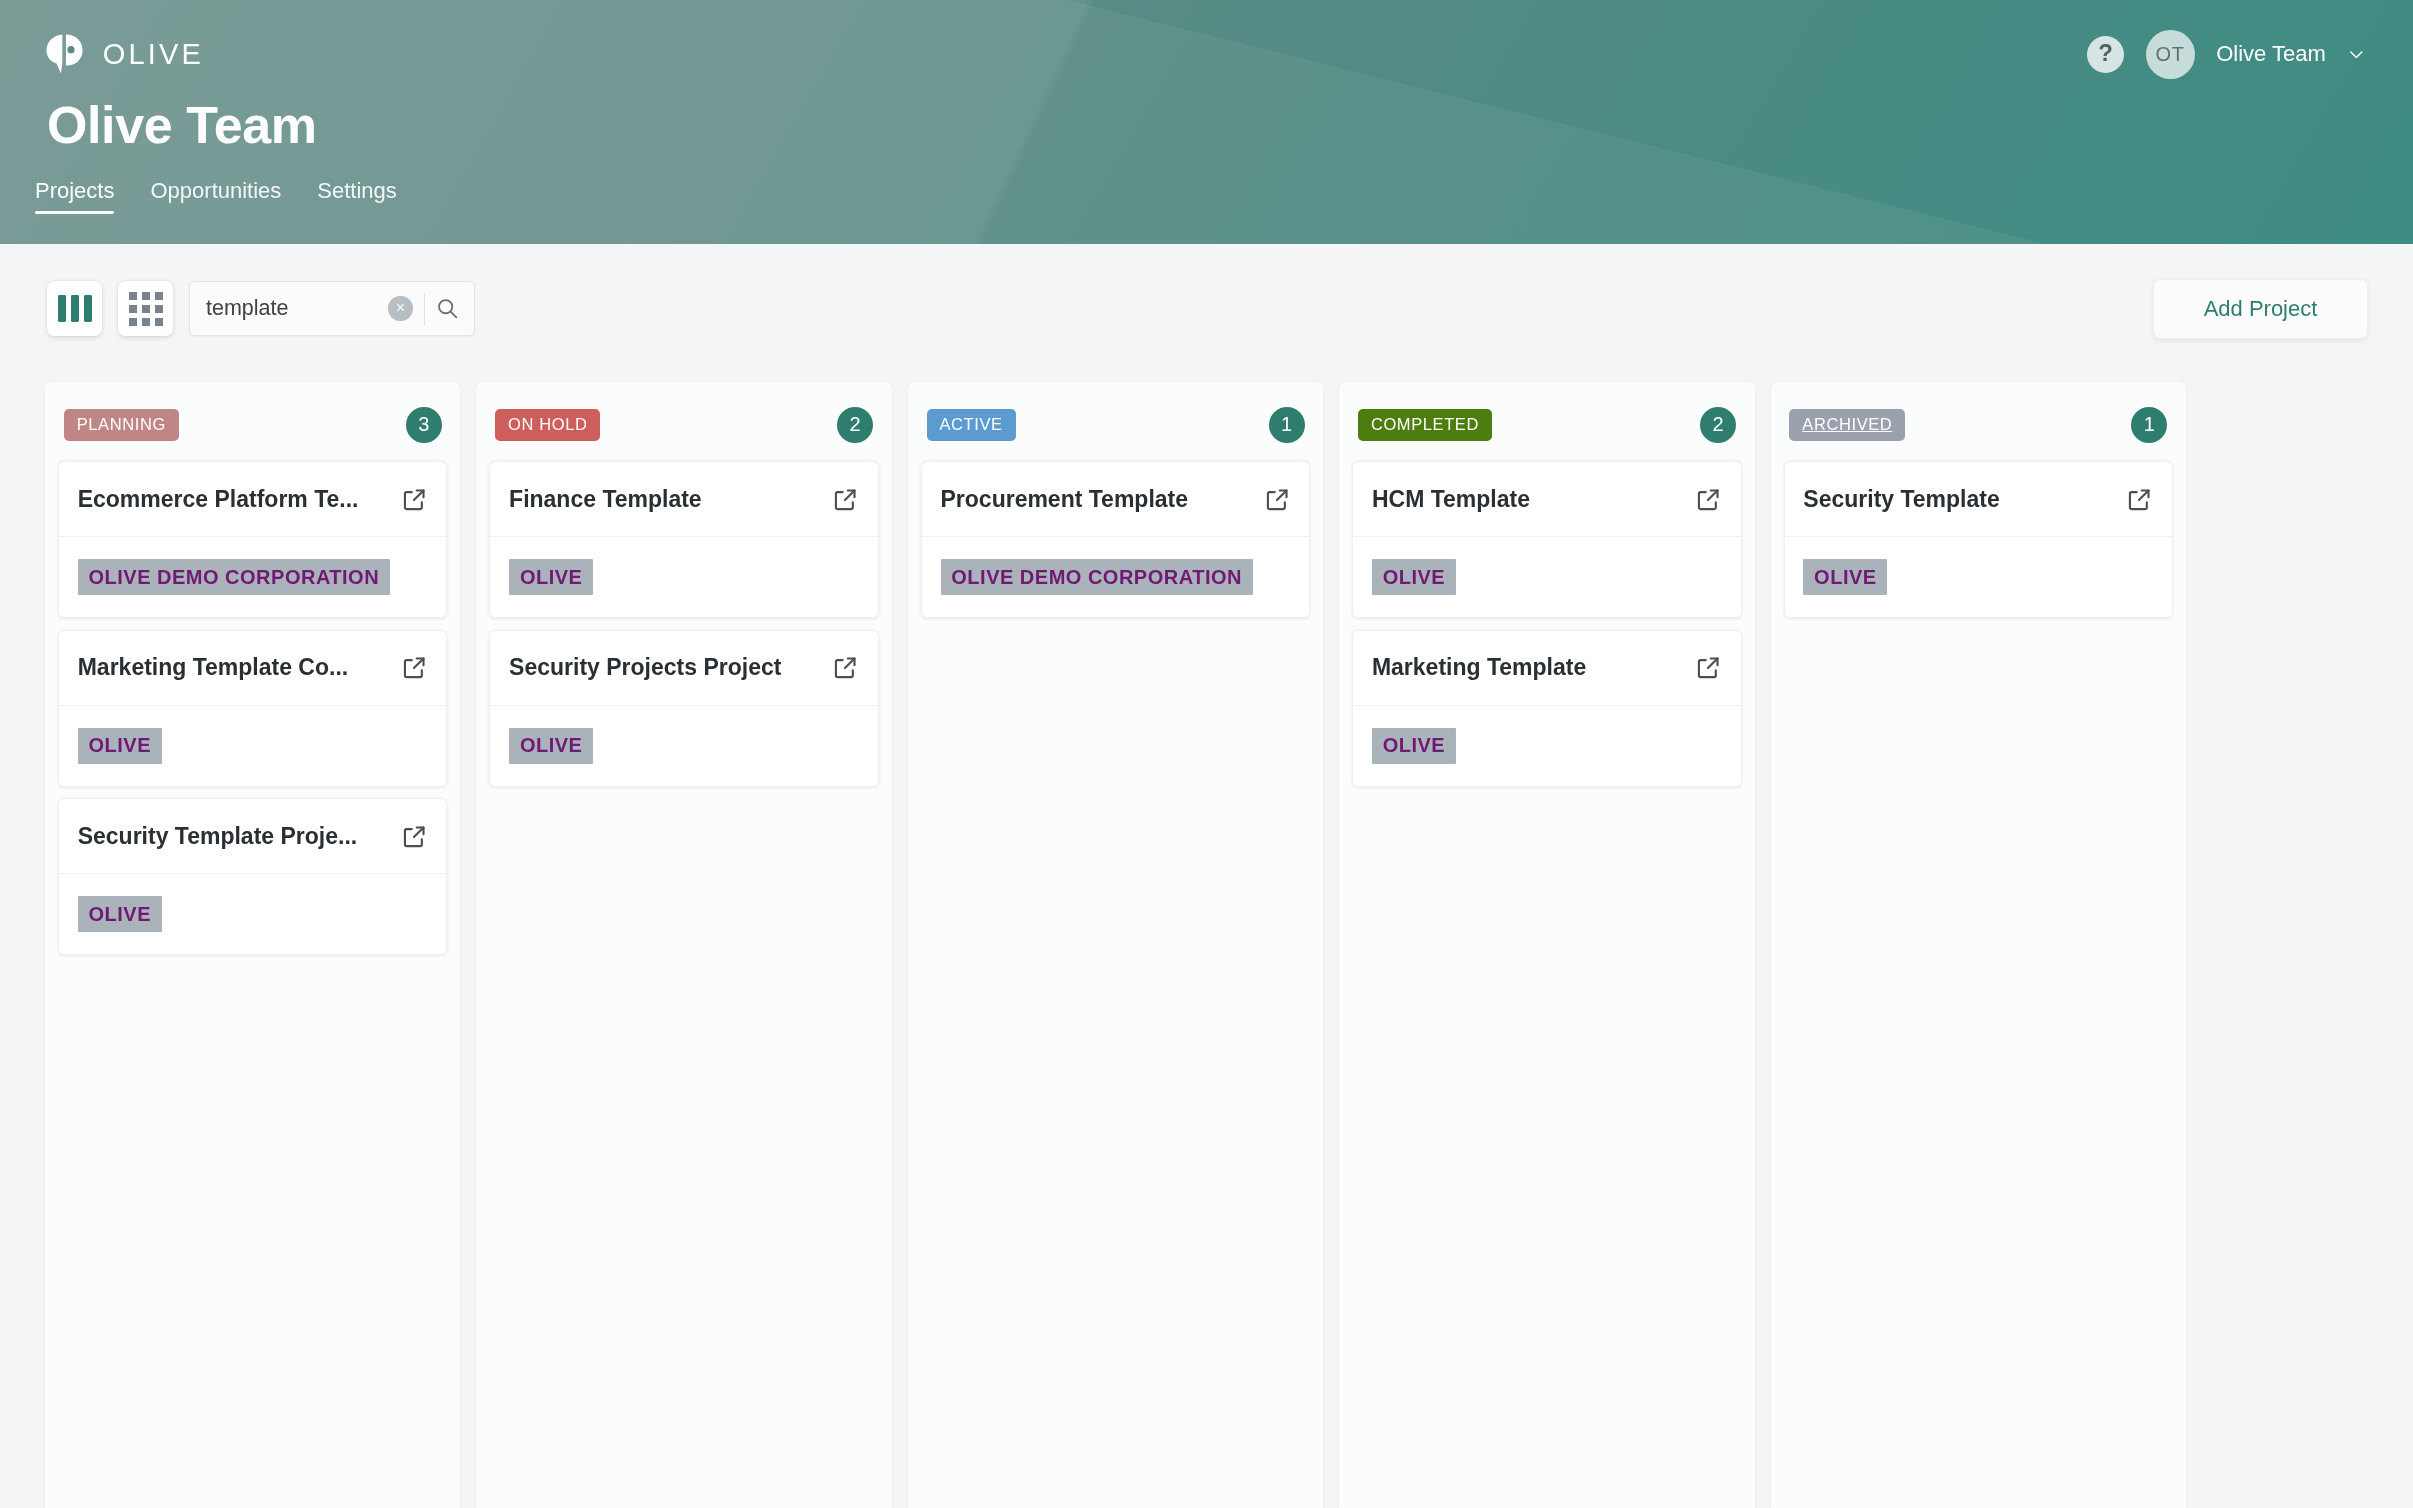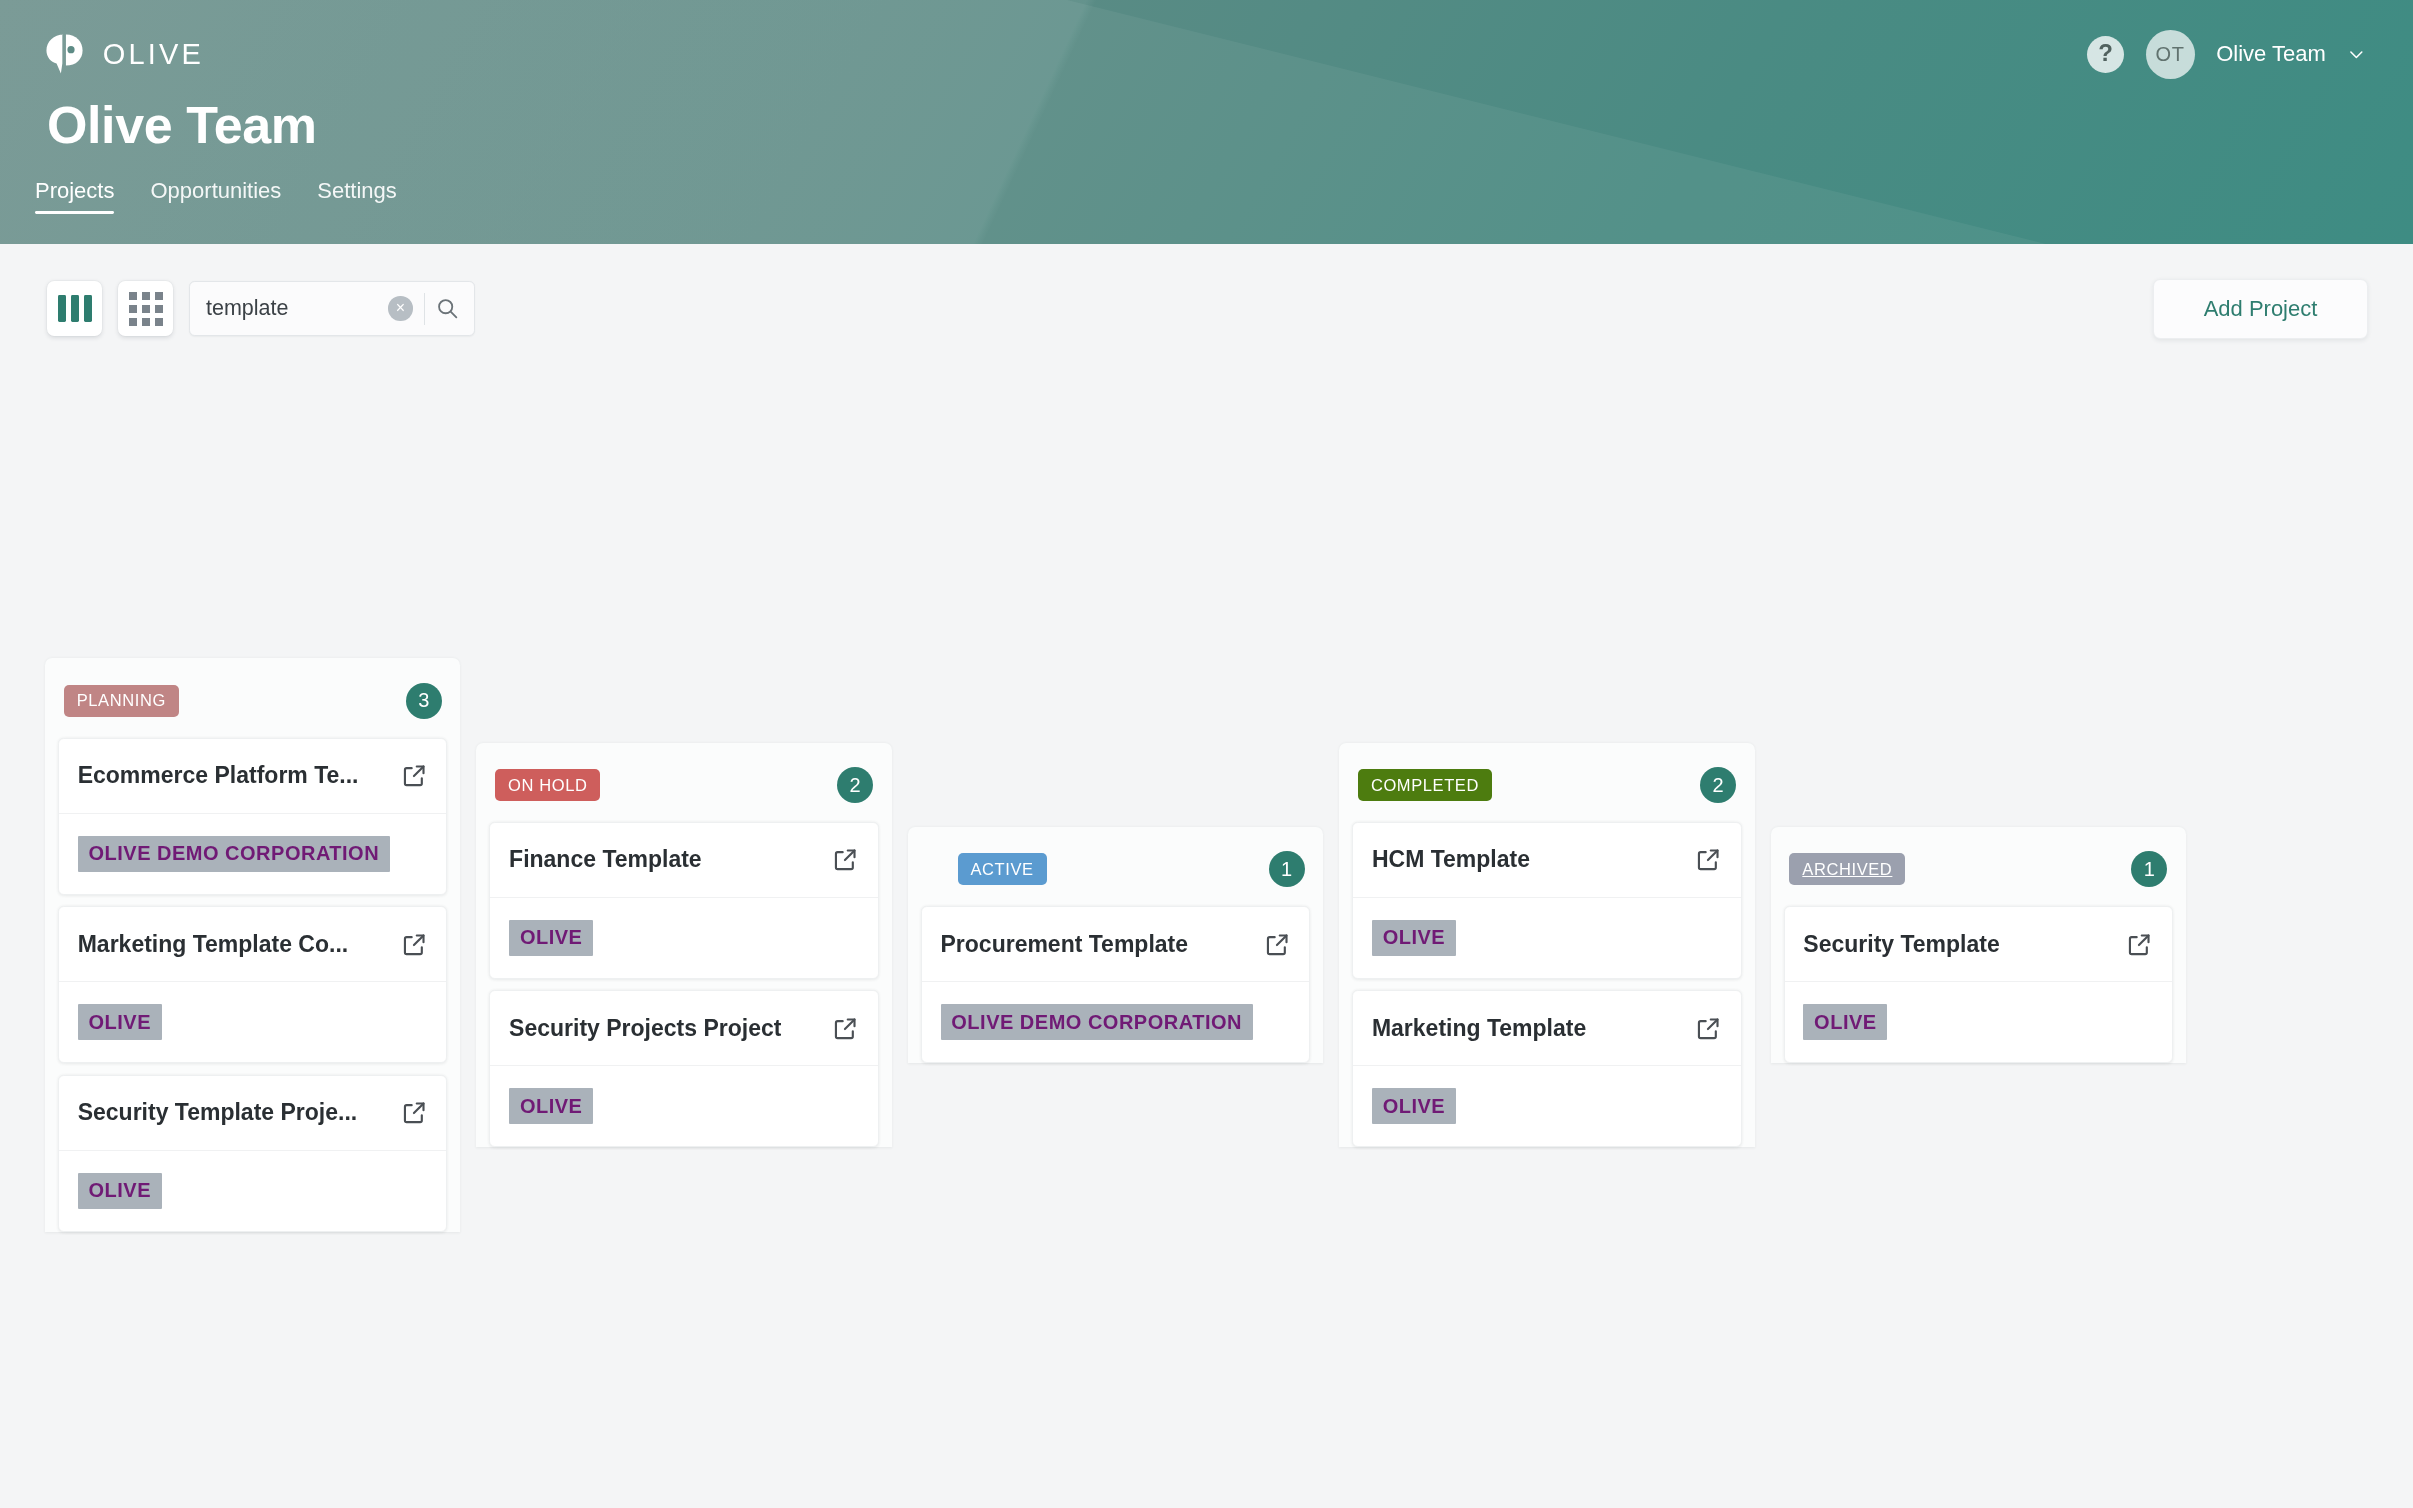--- a/index.html
+++ b/index.html
@@ -128,21 +128,20 @@
     display: flex; align-items: center; justify-content: center;
     box-shadow: 0 1.4px 4.3px rgba(40,50,60,0.08);
   }
 
   
   .board {
     position: absolute; left: 0; top: 382px;
     width: 2215px; height: 1126px;
     display: flex; gap: 16px;
     padding: 0 29px 0 45px;
-    align-items: center;
   }
   .column {
     flex: 1 1 0;
     background: #fbfcfc;
     border-radius: 7.2px 7.2px 0 0;
     box-shadow: 0 0.7px 2.9px rgba(40,50,60,0.07);
     padding: 16px 13px 0 13px;
     display: flex; flex-direction: column;
   }
   .column-head {
@@ -359,21 +358,21 @@
             </span>
           </div>
           <div class="card-body">
             <span class="org-tag" style="background: rgb(170, 178, 186);">OLIVE</span>
           </div>
         </div>
       </div>
     </div>
     <div class="column">
       <div class="column-head">
-        <span class="status-badge" style="background: rgb(91, 155, 208); margin-left: 31px;">ACTIVE</span>
+        <span class="status-badge" style="background: rgb(91, 155, 208);">ACTIVE</span>
         <span class="count-badge" style="background: rgb(46, 125, 111);">1</span>
       </div>
       <div class="cards">
         <div class="card">
           <div class="card-top">
             <span class="card-title">Procurement Template</span>
             <span>
               <svg class="ext-icon" viewBox="0 0 24 24" fill="none" stroke="#4a4f54" stroke-width="1.9" stroke-linecap="round" stroke-linejoin="round">
                 <path d="M14 4h6v6"></path>
                 <path d="M20 4l-8.5 8.5"></path>

